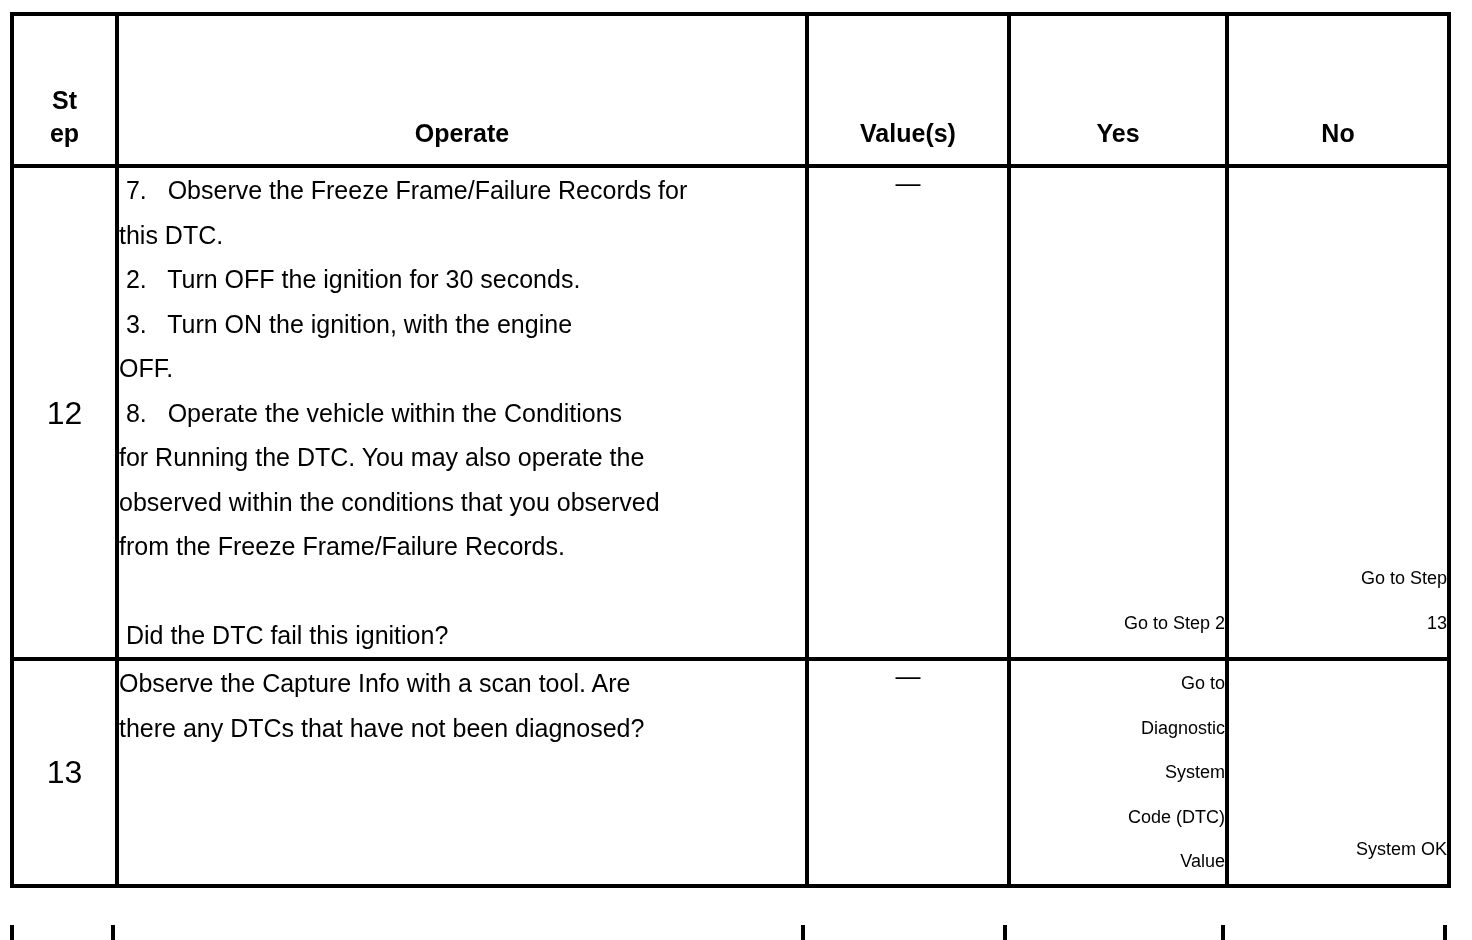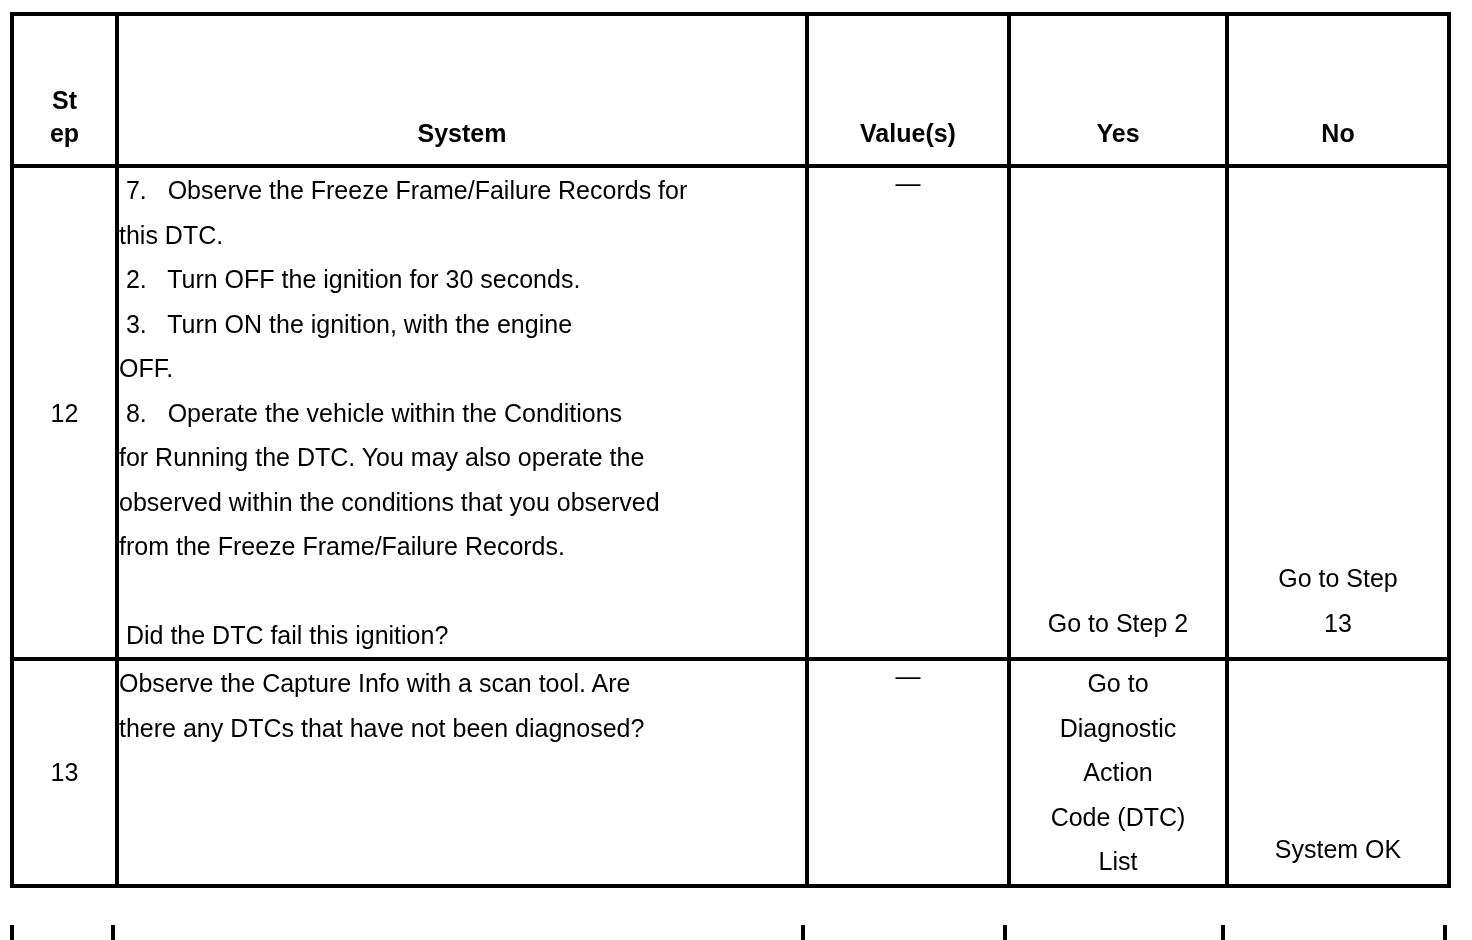--- a/index.html
+++ b/index.html
@@ -57,43 +57,43 @@
     font-size: 25px;
     line-height: 33px;
     padding-bottom: 14px;
   }
   .hdr-row th .hl { display: block; }
   .hdr-step { padding-bottom: 14px; }
 
   
   .cell-step {
     text-align: center;
-    font-size: 25px;
+    font-size: 32px;
     line-height: 30px;
   }
 
   .cell-action {
     font-size: 25px;
     line-height: 44.5px;
     padding: 16px 8px 10px 16px;
     text-align: left;
   }
   .cell-action .ln { display: block; white-space: pre; }
   .cell-action .spacer { display: block; height: 44px; }
 
   .cell-value {
     text-align: center;
     vertical-align: middle;
     font-size: 25px;
     line-height: 30px;
   }
 
   .cell-choice {
-    text-align: center;
-    font-size: 25px;
+    text-align: right;
+    font-size: 18px;
     line-height: 44.5px;
   }
   .cell-choice.bottom { vertical-align: bottom; padding-bottom: 12px; }
   .cell-choice.mid    { vertical-align: middle; }
   .cell-choice .ln { display: block; }
 
   
   .stub {
     position: absolute;
     width: 4px;
@@ -114,21 +114,21 @@
         <col class="c-value">
         <col class="c-yes">
         <col class="c-no">
     </colgroup>
     <thead>
       <tr class="hdr-row">
         <th class="hdr-step">
           <span class="hl">St</span>
           <span class="hl">ep</span>
         </th>
-        <th>System</th>
+        <th>Operate</th>
         <th>Value(s)</th>
         <th>Yes</th>
         <th>No</th>
       </tr>
     </thead>
     <tbody>
 
       <tr>
         <td class="cell-step" style="vertical-align:middle;">12</td>
         <td class="cell-action">
@@ -157,23 +157,23 @@
       <tr>
         <td class="cell-step" style="vertical-align:middle;">13</td>
         <td class="cell-action">
           <span class="ln">Observe the Capture Info with a scan tool. Are</span>
           <span class="ln">there any DTCs that have not been diagnosed?</span>
         </td>
         <td class="cell-value">—</td>
         <td class="cell-choice mid">
           <span class="ln">Go to</span>
           <span class="ln">Diagnostic</span>
-          <span class="ln">Action</span>
+          <span class="ln">System</span>
           <span class="ln">Code (DTC)</span>
-          <span class="ln">List</span>
+          <span class="ln">Value</span>
         </td>
         <td class="cell-choice bottom">
           <span class="ln">System OK</span>
         </td>
       </tr>
 
     </tbody>
   </table>
 
   <div class="stub" style="left:10px;"></div>

